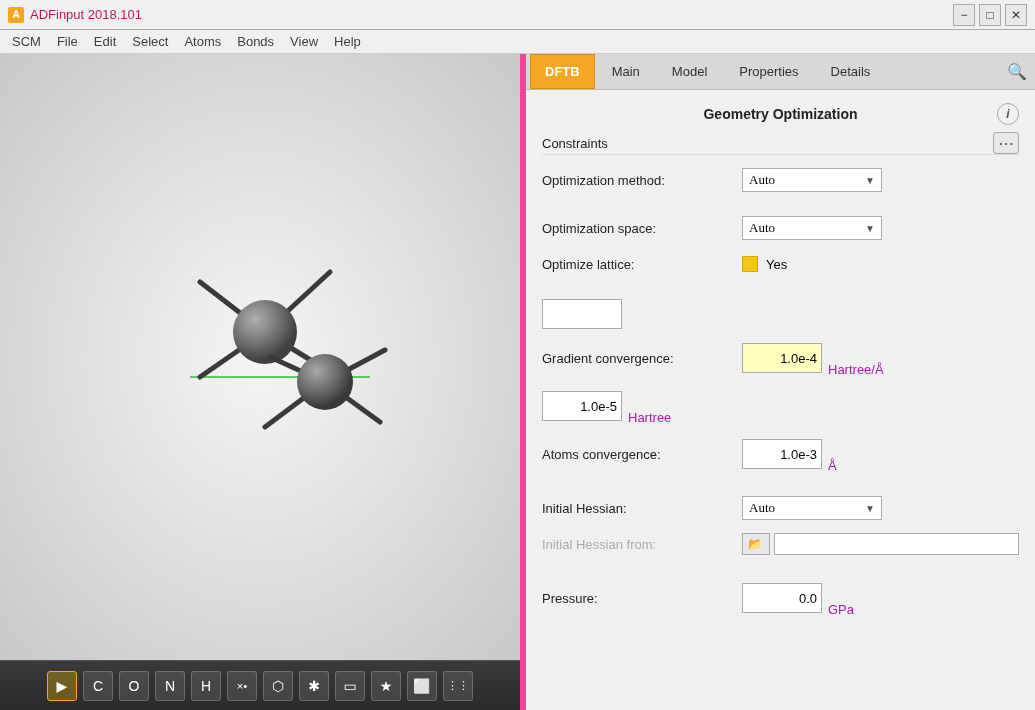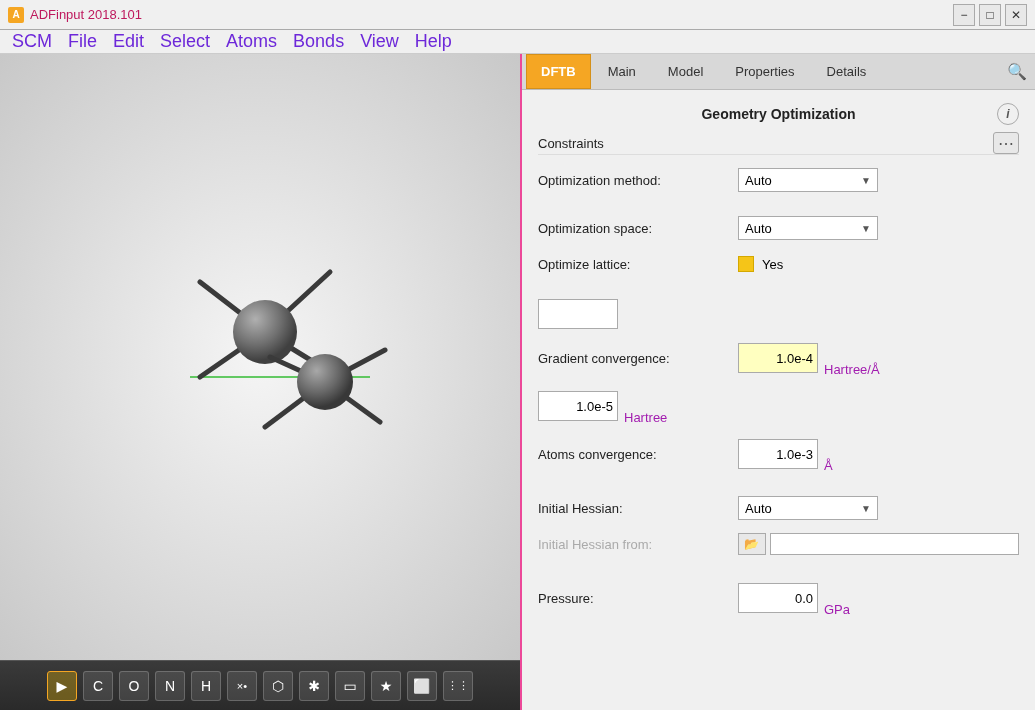--- a/index.html
+++ b/index.html
@@ -23,21 +23,21 @@
 
     
     .menu-bar {
       background: #f0f0f0;
       border-bottom: 1px solid #ccc;
       height: 24px;
       display: flex;
       align-items: center;
       padding: 0 4px;
     }
-    .menu-item { padding: 2px 8px; cursor: pointer; font-size: 18px; color: #6d28d9; }
+    .menu-item { padding: 2px 8px; cursor: pointer; font-size: 13px; color: #404040; }
 
     
     .main-layout {
       display: flex;
       height: calc(710px - 54px);
     }
 
     
     .viewport {
       width: 520px;
@@ -89,21 +89,21 @@
       font-size: 14px;
     }
     .toolbar-btn.active { background: rgba(255,200,0,0.3); border-color: #f5a623; }
 
     
     .right-panel {
       flex: 1;
       background: #f0f0f0;
       display: flex;
       flex-direction: column;
-      border-left: 2px solid #ec4899;
+      border-left: 6px solid #ec4899;
     }
 
     
     .tab-bar {
       display: flex;
       align-items: center;
       background: #d8d8d8;
       border-bottom: 1px solid #bbb;
       height: 36px;
       padding: 0 4px;
@@ -222,20 +222,21 @@
       width: 140px;
       height: 24px;
       border: 1px solid #aaa;
       background: white;
       display: flex;
       align-items: center;
       justify-content: space-between;
       padding: 4px 6px;
       cursor: pointer;
       font-size: 13px;
+      font-family: Liberation Serif, serif;
     }
     .select-arrow { font-size: 10px; color: #555; }
 
     
     .input-field {
       height: 30px;
       border: 1px solid #aaa;
       background: white;
       padding: 12px 4px;
       font-size: 13px;

